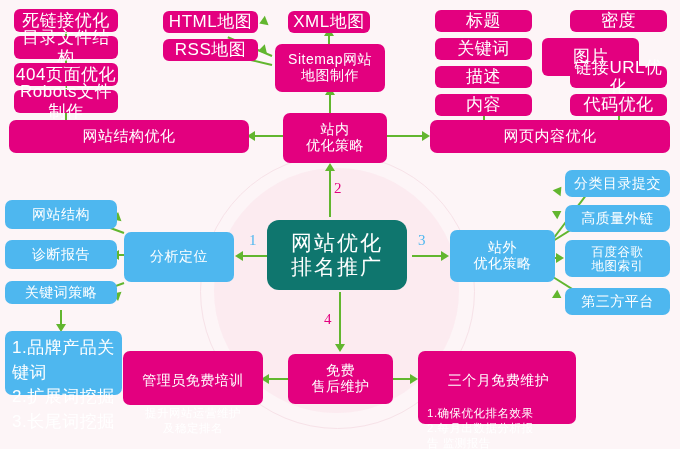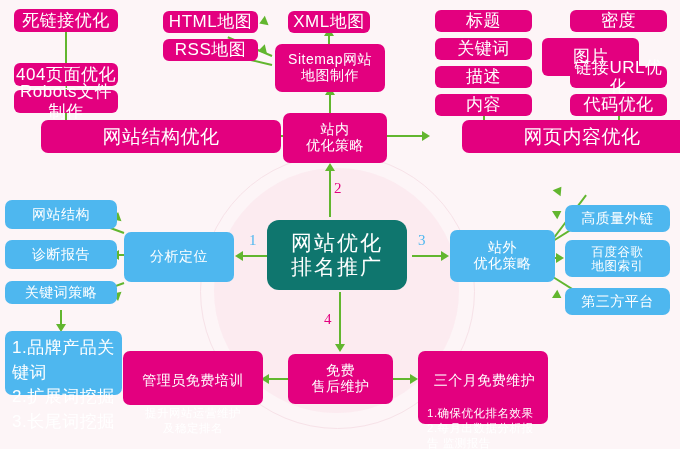--- a/index.html
+++ b/index.html
@@ -40,21 +40,21 @@
     letter-spacing: 0.5px;
     white-space: pre-line;
     z-index: 5;
   }
   .pink  { background: #e3007f; }
   .blue  { background: #4eb7ef; }
   .green { background: #0f766e; }
 
   .node.small  { font-size: 17px; border-radius: 6px; }
   .node.mid    { font-size: 14px; }
-  .node.big    { font-size: 19px; margin-left: 32px; }
+  .node.big    { font-size: 15px; }
   .node.center { font-size: 21px; border-radius: 12px; letter-spacing: 2px; }
 
   .node.list {
     display: block;
     text-align: left;
     padding: 5px 7px;
     font-size: 17px;
     line-height: 1.45;
   }
   .node.stack {
@@ -93,20 +93,21 @@
 </style>
 </head>
 <body>
 
 <div id="canvas">
 
   <div class="halo" style="left:214px;top:168px;width:245px;height:245px;"></div>
   <div class="halo2" style="left:200px;top:154px;width:273px;height:273px;"></div>
 
   <div class="node pink small" style="left:14px;top:9px;width:104px;height:23px;">死链接优化</div>
+  <div class="node pink small" style="left:14px;top:36px;width:104px;height:23px;">目录文件结构</div>
   <div class="node pink small" style="left:14px;top:63px;width:104px;height:23px;">404页面优化</div>
   <div class="node pink small" style="left:14px;top:90px;width:104px;height:23px;">Robots文件制作</div>
   <div class="node pink big" style="left:9px;top:120px;width:240px;height:33px;">网站结构优化</div>
 
   <div class="line" style="left:65px;top:32px;width:2px;height:90px;"></div>
 
   <div class="node pink small" style="left:163px;top:11px;width:95px;height:22px;">HTML地图</div>
   <div class="node pink small" style="left:163px;top:39px;width:95px;height:22px;">RSS地图</div>
   <div class="node pink small" style="left:288px;top:11px;width:82px;height:22px;">XML地图</div>
   <div class="node pink mid" style="left:275px;top:44px;width:110px;height:48px;">Sitemap网站
@@ -170,20 +171,21 @@
 
   <div class="line" style="left:243px;top:255px;width:30px;height:2px;"></div>
   <div class="arrow ar-left" style="left:235px;top:251px;"></div>
   <div class="numlbl num-blue" style="left:249px;top:232px;">1</div>
 
   <div class="node green center" style="left:267px;top:220px;width:140px;height:70px;">网站优化
 排名推广</div>
 
   <div class="node blue mid" style="left:450px;top:230px;width:105px;height:52px;">站外
 优化策略</div>
+  <div class="node blue mid" style="left:565px;top:170px;width:105px;height:27px;">分类目录提交</div>
   <div class="node blue mid" style="left:565px;top:205px;width:105px;height:27px;">高质量外链</div>
   <div class="node blue mid" style="left:565px;top:240px;width:105px;height:37px;font-size:12.5px;">百度谷歌
 地图索引</div>
   <div class="node blue mid" style="left:565px;top:288px;width:105px;height:27px;">第三方平台</div>
 
   <div class="diag" style="left:553px;top:238px;width:55px;transform:rotate(-53deg);"></div>
   <div class="arrow ar-up" style="left:554px;top:186px;transform:rotate(37deg);"></div>
   <div class="diag" style="left:553px;top:240px;width:36px;transform:rotate(-32deg);"></div>
   <div class="arrow ar-up" style="left:553px;top:209px;transform:rotate(58deg);"></div>
   <div class="line" style="left:555px;top:257px;width:6px;height:2px;"></div>
@@ -197,21 +199,21 @@
 
   <div class="node pink mid" style="left:288px;top:354px;width:105px;height:50px;">免费
 售后维护</div>
 
   <div class="node pink stack" style="left:123px;top:351px;width:140px;height:54px;">
     <span class="ttl">管理员免费培训</span>
     <span class="sub">提升网站运营维护
 及稳定排名</span>
   </div>
 
-  <div class="node pink stack" style="left:418px;top:351px;width:130px;height:73px;text-align:left;padding-left:9px;">
+  <div class="node pink stack" style="left:418px;top:351px;width:158px;height:73px;text-align:left;padding-left:9px;">
     <span class="ttl" style="text-align:center;">三个月免费维护</span>
     <span class="sub">1.确保优化排名效果
 2.每月出数据分析报
    告 监测报告</span>
   </div>
 
   <div class="line" style="left:268px;top:378px;width:20px;height:2px;"></div>
   <div class="arrow ar-left" style="left:261px;top:374px;"></div>
   <div class="line" style="left:393px;top:378px;width:18px;height:2px;"></div>
   <div class="arrow ar-right" style="left:410px;top:374px;"></div>

